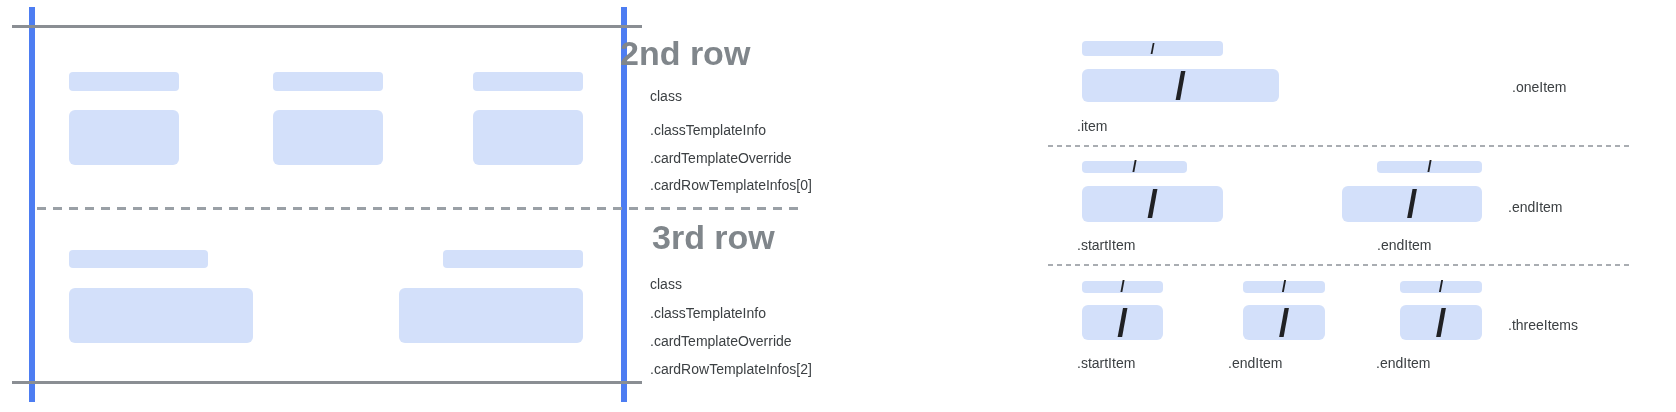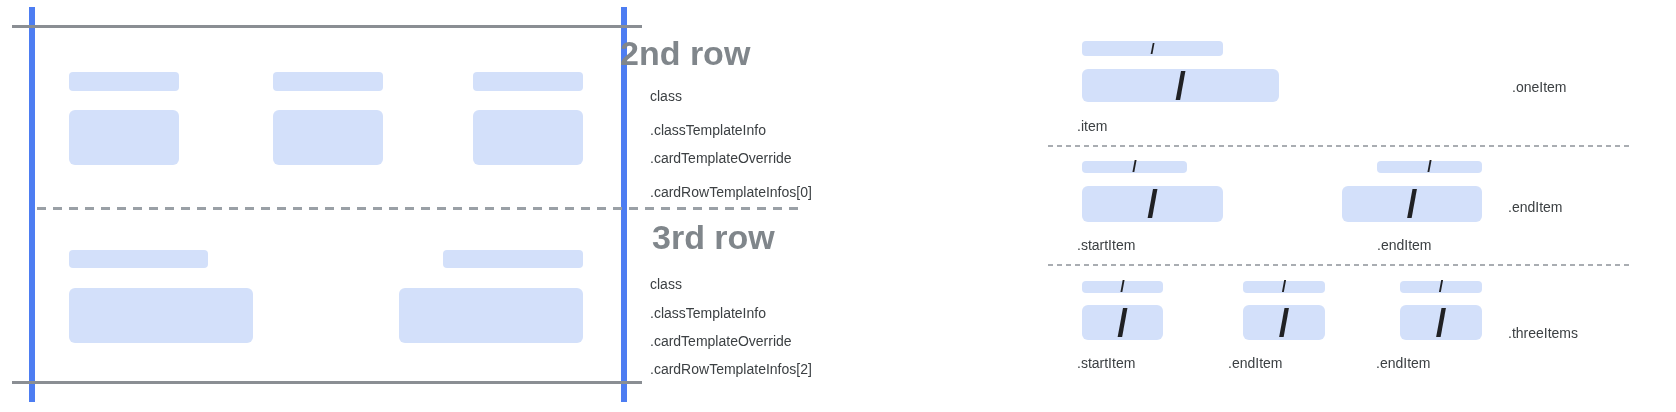--- a/index.html
+++ b/index.html
@@ -44,21 +44,21 @@
     <div class="bar r6" style="left:69px;top:288px;width:184px;height:55px;"></div>
     <div class="bar r4" style="left:443px;top:250px;width:140px;height:18px;"></div>
     <div class="bar r6" style="left:399px;top:288px;width:184px;height:55px;"></div>
   </div>
 
   <div>
     <div class="heading" style="left:620px;top:36px;">2nd row</div>
     <div class="code" style="left:650px;top:83px;">class</div>
     <div class="code" style="left:650px;top:117px;">.classTemplateInfo</div>
     <div class="code" style="left:650px;top:145px;">.cardTemplateOverride</div>
-    <div class="code" style="left:650px;top:179px;">.cardRowTemplateInfos[0]</div>
+    <div class="code" style="left:650px;top:172px;">.cardRowTemplateInfos[0]</div>
 
     <div class="heading" style="left:652px;top:220px;">3rd row</div>
     <div class="code" style="left:650px;top:271px;">class</div>
     <div class="code" style="left:650px;top:300px;">.classTemplateInfo</div>
     <div class="code" style="left:650px;top:328px;">.cardTemplateOverride</div>
     <div class="code" style="left:650px;top:356px;">.cardRowTemplateInfos[2]</div>
   </div>
 
   <div>
 
@@ -110,17 +110,17 @@
       </div>
       <div class="bar r4" style="left:1400px;top:281px;width:82px;height:12px;">
         <span class="slash sm">/</span>
       </div>
       <div class="bar r6" style="left:1400px;top:305px;width:82px;height:35px;">
         <span class="slash lg">/</span>
       </div>
       <div class="code" style="left:1077px;top:350px;">.startItem</div>
       <div class="code" style="left:1228px;top:350px;">.endItem</div>
       <div class="code" style="left:1376px;top:350px;">.endItem</div>
-      <div class="code" style="left:1508px;top:320px;">.threeItems</div>
+      <div class="code" style="left:1508px;top:312px;">.threeItems</div>
     </div>
 
   </div>
 </div>
 
 </body></html>

